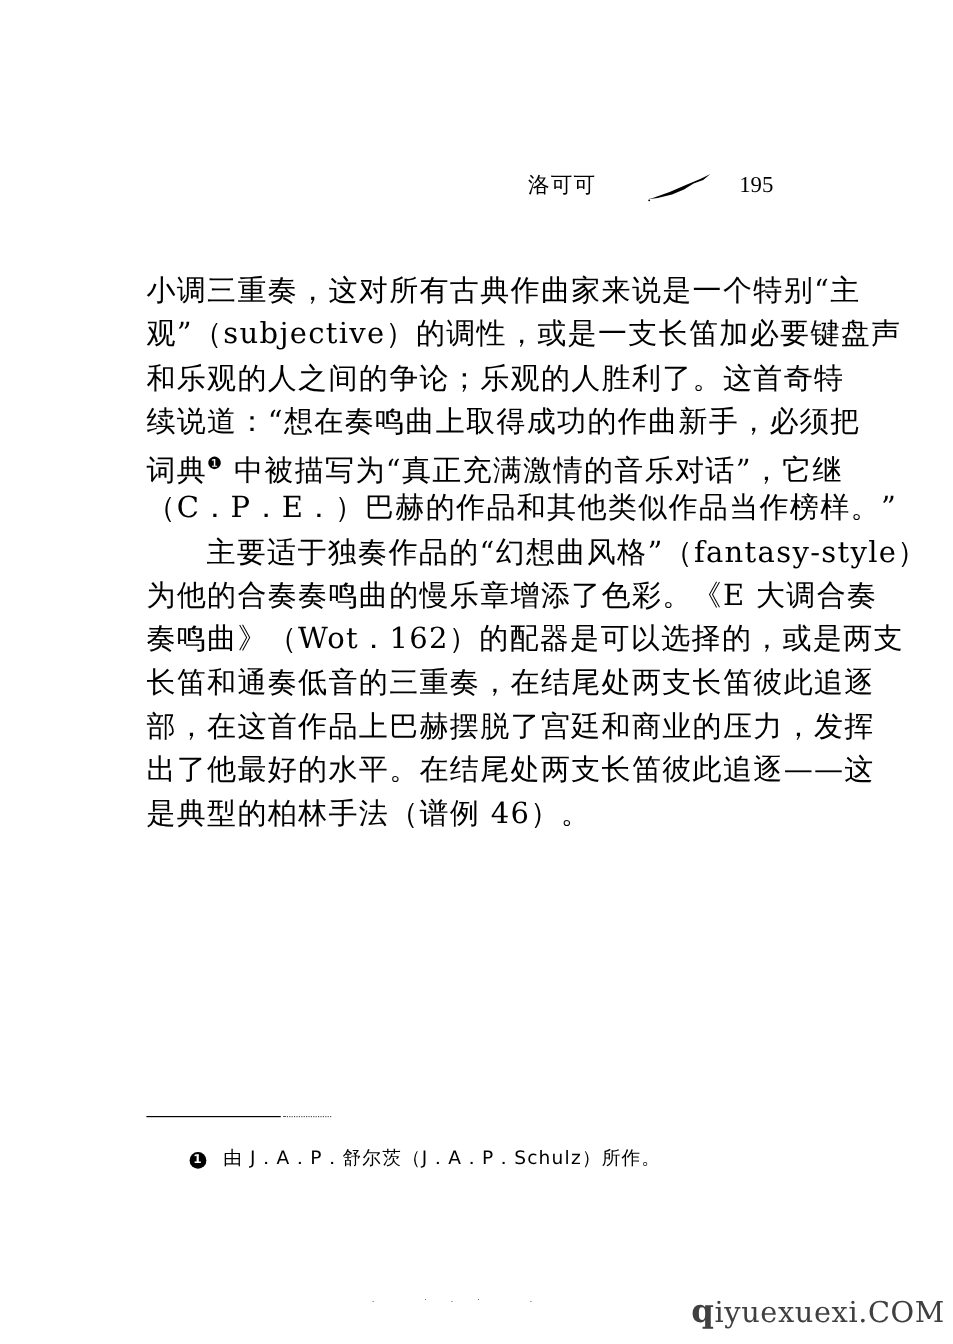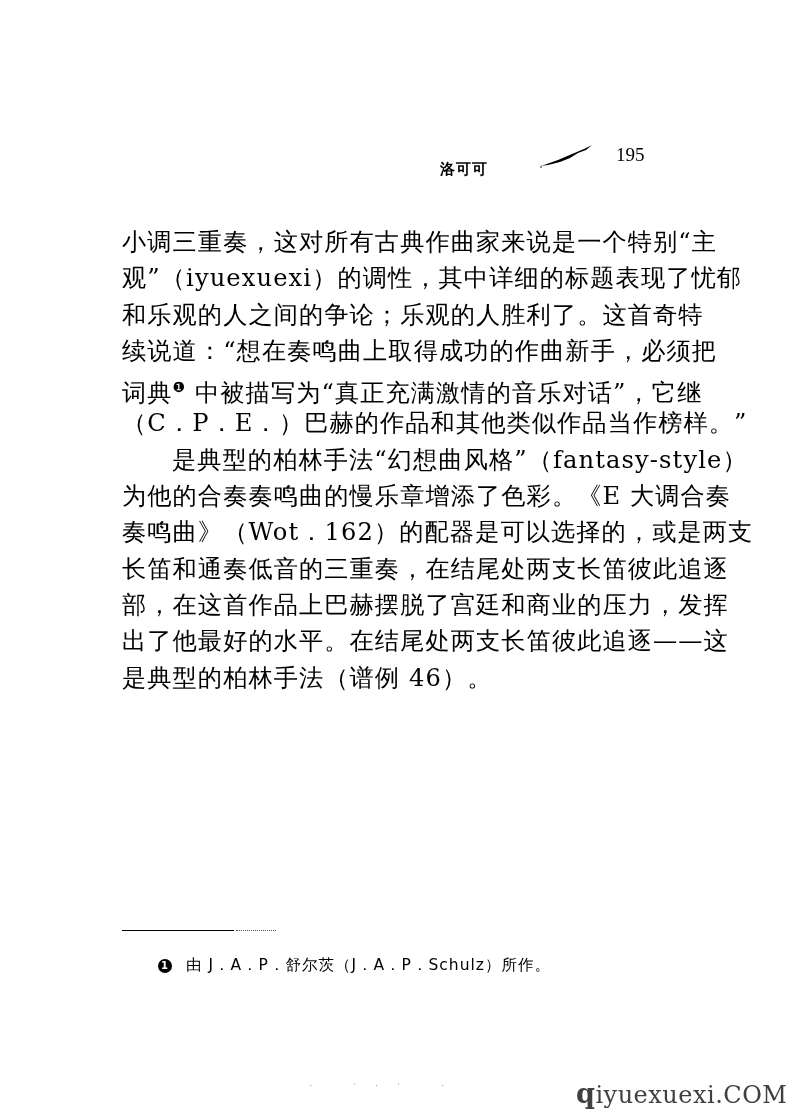--- a/index.html
+++ b/index.html
@@ -1,20 +1,20 @@
 <!DOCTYPE html>
 <html><head>
 <meta charset="utf-8">
 <style>
   html, body { margin:0; padding:0; background:#ffffff; }
   body { width:794px; height:1120px; position:relative; overflow:hidden;
          font-family:"DejaVu Serif","Liberation Serif",serif; color:#000; }
   .header { position:absolute; top:140px; left:410px; width:260px; height:34px; }
-  .header .title { position:absolute; left:30px; top:2px; font-size:15px; font-weight:bold;
-                   font-family:"DejaVu Sans",sans-serif; letter-spacing:1px;margin-top:18px; }
+  .header .title { position:absolute; left:30px; top:2px; font-size:18px; font-weight:normal;
+                   font-family:"DejaVu Sans",sans-serif; letter-spacing:1px; }
   .header .ornament { position:absolute; left:128px; top:4px; width:56px; height:24px; }
   .header .pagenum { position:absolute; left:206px; top:4px; font-size:19px;
                      font-family:Liberation Serif, serif;text-align:right; }
   .body-text { position:absolute; left:122px; top:224px; width:562px;
                font-size:24.2px; line-height:36.3px; letter-spacing:1.1px;
                text-align:justify; }
   .line { display:block; white-space:nowrap; height:36.3px; }
   .indent { padding-left:50px; }
   .fnref { font-size:14px; vertical-align:super; }
   .rule { position:absolute; left:122px; top:930px; width:112px; height:1px; background:#000; }
@@ -37,26 +37,26 @@
   <span class="title">洛可可</span>
   <svg class="ornament" viewBox="0 0 56 24">
     <path d="M2 22 L6 21 L20 16 L34 10 L46 5 L54 1 L48 6 L40 9 L32 14 L22 18 L10 21 Z" fill="#000"></path>
     <circle cx="3" cy="23" r="0.8" fill="#000"></circle>
   </svg>
   <span class="pagenum">195</span>
 </div>
 
 <div class="body-text">
   <span class="line">小调三重奏，这对所有古典作曲家来说是一个特别“主</span>
-  <span class="line">观”（iyuexuexi）的调性，其中详细的标题表现了忧郁</span>
+  <span class="line">观”（subjective）的调性，或是一支长笛加必要键盘声</span>
   <span class="line">和乐观的人之间的争论；乐观的人胜利了。这首奇特</span>
   <span class="line">续说道：“想在奏鸣曲上取得成功的作曲新手，必须把</span>
   <span class="line"><span>词典</span><span class="fnref">❶</span><span> 中被描写为“真正充满激情的音乐对话”，它继</span></span>
   <span class="line">（C．P．E．）巴赫的作品和其他类似作品当作榜样。”</span>
-  <span class="line indent">是典型的柏林手法“幻想曲风格”（fantasy-style）</span>
+  <span class="line indent">主要适于独奏作品的“幻想曲风格”（fantasy-style）</span>
   <span class="line">为他的合奏奏鸣曲的慢乐章增添了色彩。《E 大调合奏</span>
   <span class="line">奏鸣曲》（Wot．162）的配器是可以选择的，或是两支</span>
   <span class="line">长笛和通奏低音的三重奏，在结尾处两支长笛彼此追逐</span>
   <span class="line">部，在这首作品上巴赫摆脱了宫廷和商业的压力，发挥</span>
   <span class="line">出了他最好的水平。在结尾处两支长笛彼此追逐——这</span>
   <span class="line">是典型的柏林手法（谱例 46）。</span>
 </div>
 
 <div class="rule"></div>
 <div class="rule-dots"></div>

